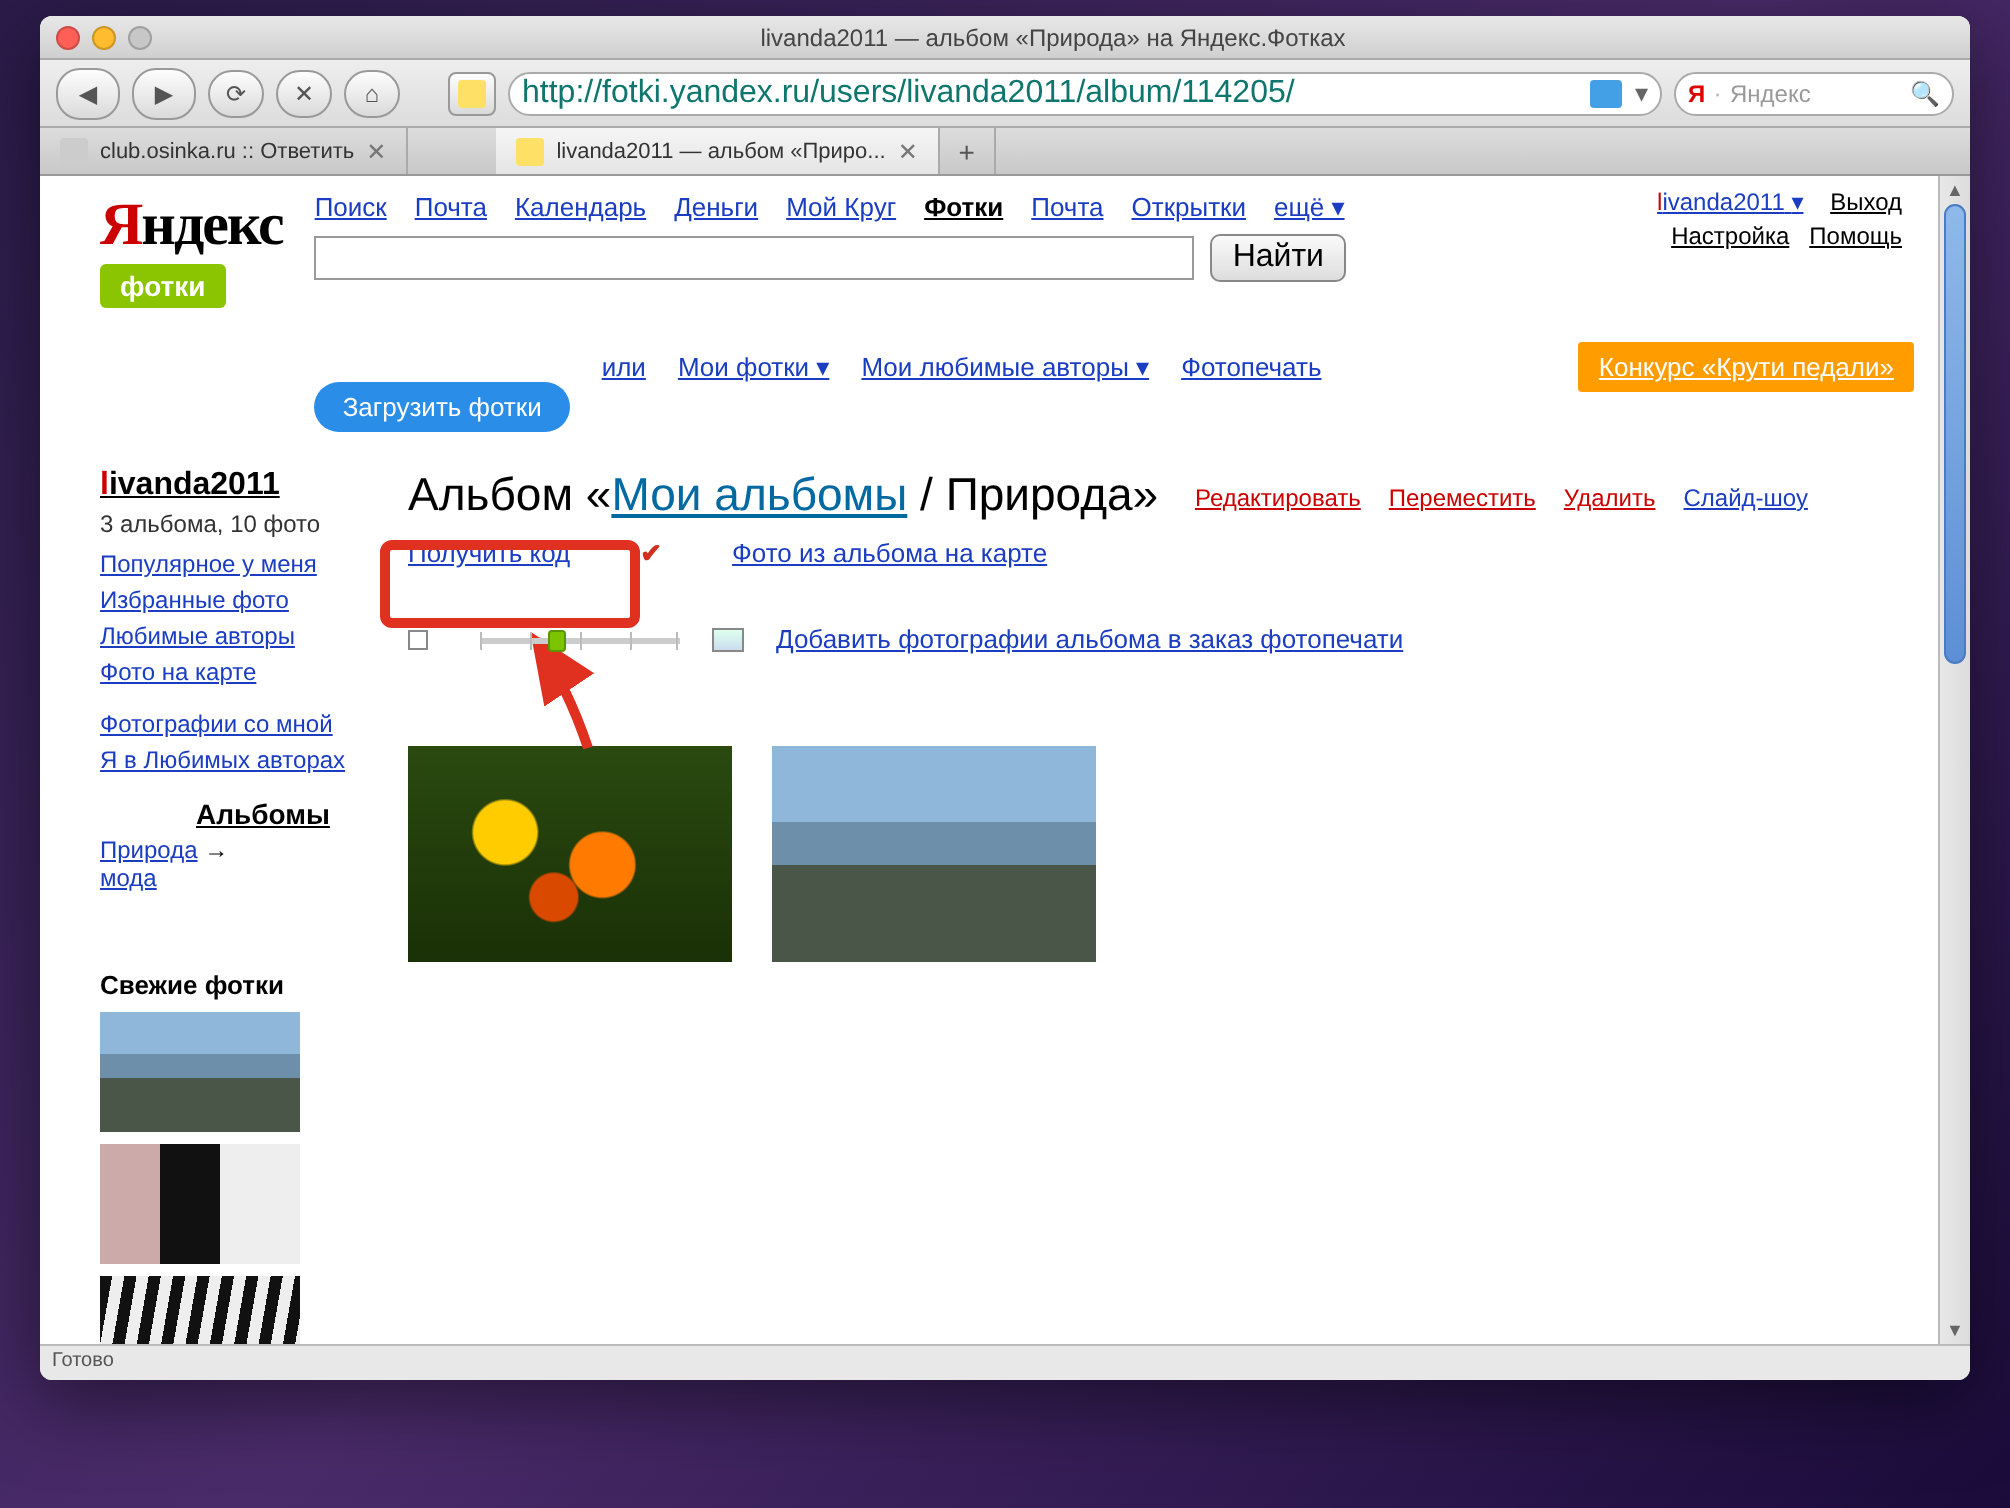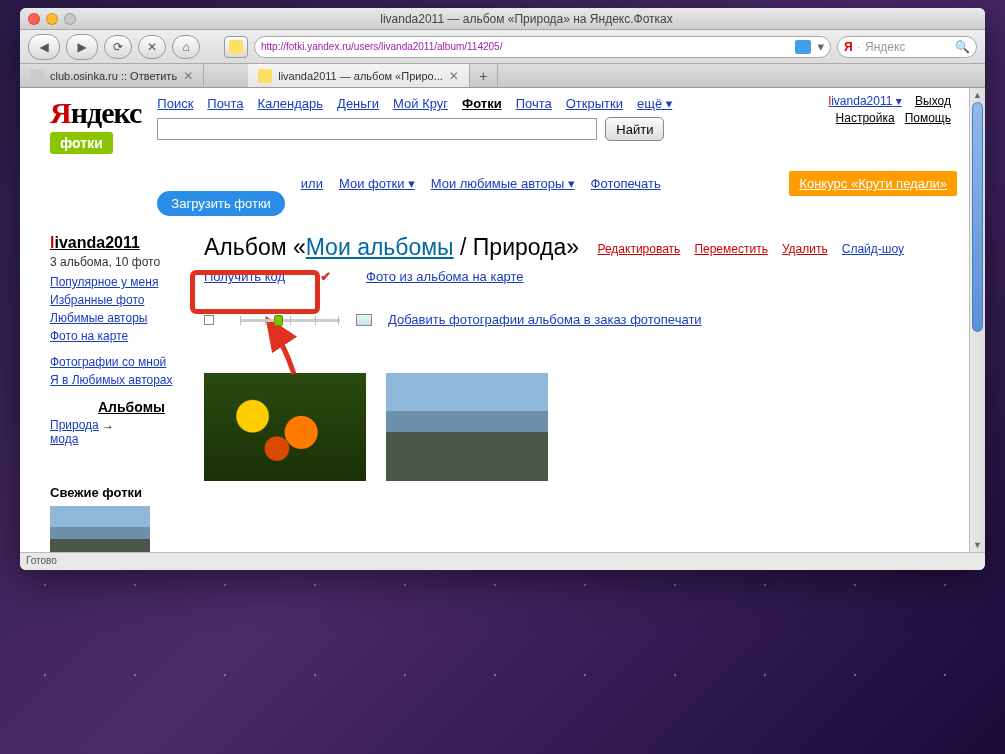--- a/index.html
+++ b/index.html
@@ -4,21 +4,21 @@
 <style>
   * { box-sizing: border-box; margin: 0; padding: 0; }
   body {
     font-family: Arial, Helvetica, sans-serif;
     font-size: 13px;
     background: linear-gradient(135deg, #2a1b4a 0%, #4a2b6a 50%, #1a0b3a 100%);
     width: 1005px; height: 754px; overflow: hidden; position: relative;
   }
   
   .mac-window {
-    position: absolute; left: 20px; top: 8px; width: 965px; height: 562px;
+    position: absolute; left: 20px; top: 8px; width: 965px; height: 682px;
     background: #f5f5f5; border-radius: 6px;
     box-shadow: 0 10px 40px rgba(0,0,0,0.5);
     display: flex; flex-direction: column;
   }
   .titlebar {
     height: 22px; background: linear-gradient(#e8e8e8,#cfcfcf);
     border-top-left-radius: 6px; border-top-right-radius: 6px;
     display: flex; align-items: center; padding: 0 8px; border-bottom: 1px solid #aaa;
   }
   .traffic { display: flex; gap: 6px; }
@@ -28,21 +28,21 @@
   .toolbar {
     height: 34px; background: linear-gradient(#eee,#dcdcdc);
     border-bottom: 1px solid #aaa; display: flex; align-items: center; gap: 6px; padding: 0 8px;
   }
   .navbtn {
     width: 28px; height: 24px; border-radius: 12px; background: linear-gradient(#fdfdfd,#dadada);
     border: 1px solid #999; display: flex; align-items: center; justify-content: center; font-size: 12px; color: #555;
   }
   .navbtn.big { width: 32px; height: 26px; }
   .addrbar { flex: 1; display: flex; align-items: center; background: #fff; border: 1px solid #aaa; border-radius: 12px; height: 22px; padding: 0 6px; gap: 6px; }
-  .addrbar .url { flex: 1; font-size: 10px; color: #a21caf; white-space: nowrap; overflow: hidden; }
+  .addrbar .url { flex: 1; font-size: 16px; color: #0f766e; white-space: nowrap; overflow: hidden; }
   .rss { width: 16px; height: 14px; background: #43a0e6; border-radius: 2px; }
   .searchbox { width: 140px; height: 22px; background: #fff; border: 1px solid #aaa; border-radius: 12px; display: flex; align-items: center; padding: 0 6px; gap: 4px; }
   .searchbox .ylogo { color: #d00; font-weight: bold; font-size: 12px; }
   .searchbox .stxt { color: #999; font-size: 12px; }
   .searchbox .loupe { margin-left: auto; color: #888; font-size: 12px; }
   .tabs {
     height: 24px; background: linear-gradient(#ddd,#c8c8c8); border-bottom: 1px solid #999;
     display: flex; align-items: stretch;
   }
   .tab {
@@ -75,21 +75,21 @@
   .userblock .row2 { margin-top: 3px; display: flex; gap: 10px; justify-content: flex-end; }
 
   .logo-row { display: flex; align-items: flex-start; gap: 16px; }
   .logo { }
   .logo .yx { font-family: Georgia, serif; font-size: 30px; font-weight: bold; letter-spacing: -1px; }
   .logo .yx .r { color: #c00; } .logo .yx .b { color: #000; }
   .logo .fotki { margin-top: 2px; background: #8bc400; color: #fff; font-weight: bold; padding: 3px 10px; border-radius: 3px; display: inline-block; font-size: 14px; }
 
   .searchrow { display: flex; align-items: center; gap: 8px; margin-top: 4px; }
   .searchrow input { width: 440px; height: 22px; border: 1px solid #999; padding: 2px 4px; font-size: 13px; }
-  .btn-find { height: 24px; padding: 0 10px; border: 1px solid #888; border-radius: 5px; background: linear-gradient(#fafafa,#ddd); font-size: 13px; cursor: pointer; }
+  .btn-find { height: 24px; padding: 0 10px; border: 1px solid #888; border-radius: 5px; background: linear-gradient(#fafafa,#ddd); font-size: 16px; cursor: pointer; }
 
   .subnav { display: flex; align-items: center; gap: 16px; margin-top: 10px; font-size: 13px; }
   .pill-blue { background: #2a8de8; color: #fff; border-radius: 14px; padding: 5px 14px; font-size: 13px; cursor: pointer; margin-top: 40px; }
   .pill-orange { background: #ff9c00; color: #fff; padding: 5px 10px; font-size: 13px; cursor: pointer; border-radius: 2px; }
   .pill-orange span { text-decoration: underline; }
 
   .main { display: flex; margin-top: 18px; gap: 24px; }
   .side { width: 130px; font-size: 12px; }
   .side .uname { font-size: 16px; font-weight: bold; text-decoration: underline; color: #000; }
   .side .uname .first { color: #c00; }

